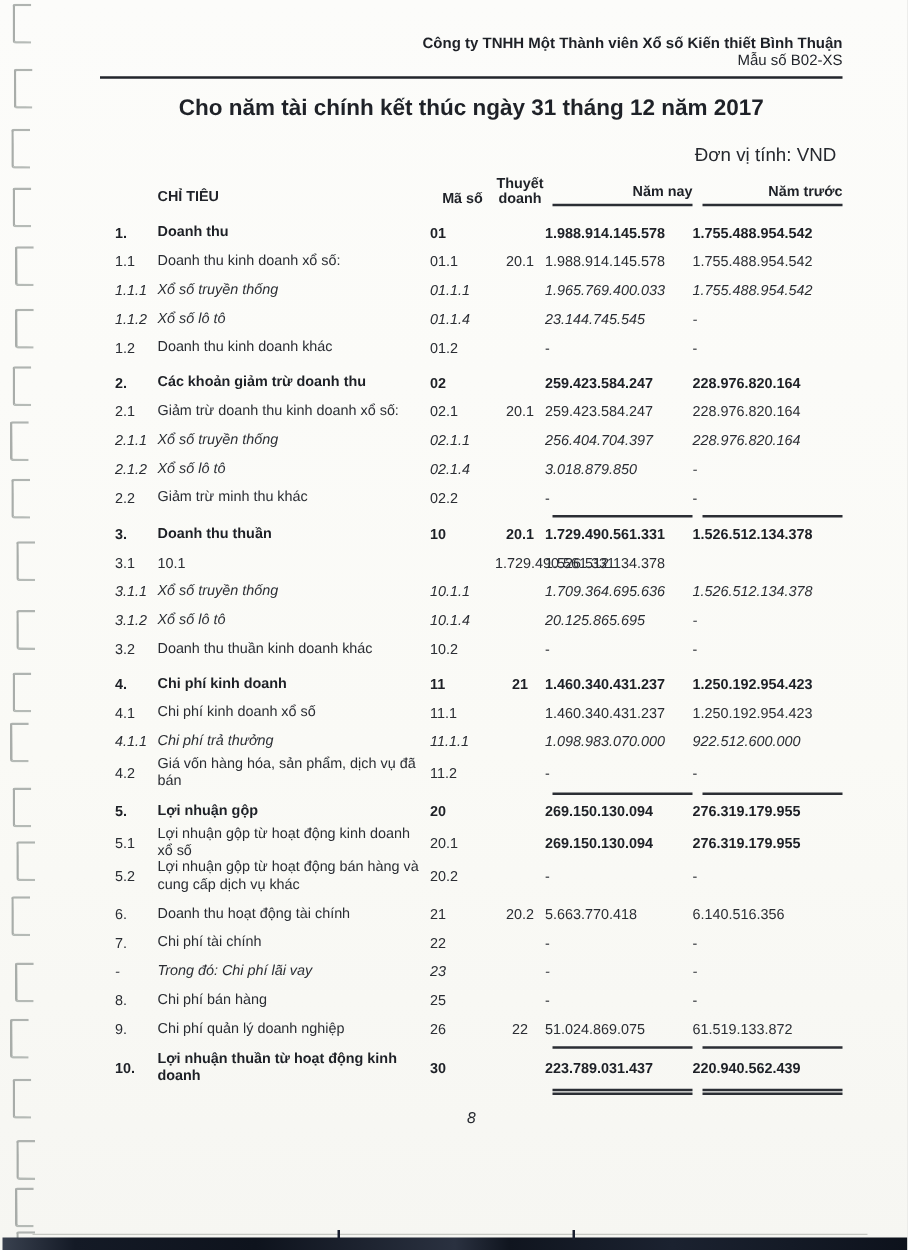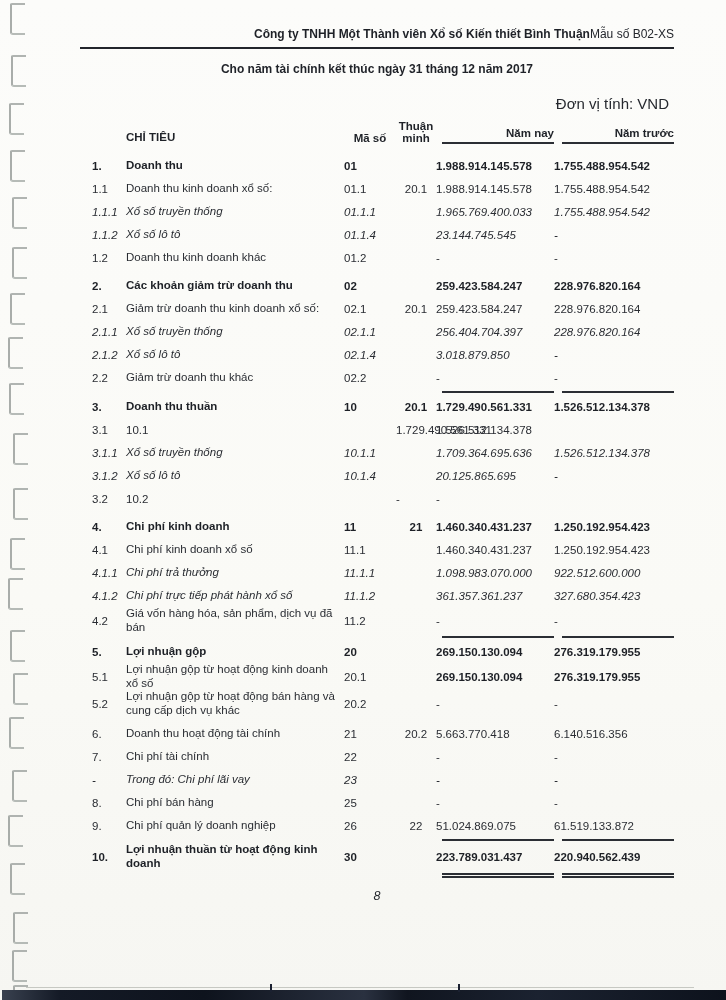--- a/index.html
+++ b/index.html
@@ -22,26 +22,26 @@
     border-radius:2px 0 0 3px;
     opacity:.85;
   }
   .bmark.mid::after {
     content:"";
     position:absolute; left:0; top:11px;
     width:9px; height:2px; background:#a3a8a5;
   }
   
   .page { position:relative; margin-left:80px; width:594px; }
-  .doc-header { display:flex; justify-content:flex-end; align-items:flex-end; padding-top:27px; }
+  .doc-header { display:flex; justify-content:flex-start; align-items:flex-end; padding-top:27px;flex-direction:column; }
   .company { font-size:12px; font-weight:bold; color:#1e2127; padding-left:3px; }
   .form-no { font-size:12px; color:#23262c; }
   .header-rule { margin:6px 0 0 0; border:none; border-top:2px solid #22252b; }
   .title { margin-top:22px; text-align:center; font-size:20px; font-weight:bold; letter-spacing:.4px; color:#1d2026; }
-  .subtitle { margin-top:13px; text-align:center; font-size:12px; font-weight:bold; color:#1f2228; }
+  .subtitle { margin-top:13px; text-align:center; font-size:18px; font-weight:bold; color:#1f2228; }
   .unit { margin-top:19px; text-align:right; font-size:15px; padding-right:5px; color:#26292f; }
 
   
   .grid6 { display:grid; grid-template-columns:46px 218px 52px 40px 118px 120px; }
   .thead { margin-top:8px; align-items:end; font-weight:bold; font-size:11.5px; color:#1f2228; }
   .thead .c-ma, .thead .c-tm { text-align:center; }
   .thead .c-nay, .thead .c-truoc { text-align:right; border-bottom:2px solid #2b2e34; padding-bottom:3px; }
   .thead .c-nay { margin-left:6px; }
   .thead .c-truoc { margin-left:8px; }
   .rows { margin-top:10px; font-size:11.5px; }
@@ -108,21 +108,21 @@
     </div>
     <hr class="header-rule">
 
     <div class="subtitle">Cho năm tài chính kết thúc ngày 31 tháng 12 năm 2017</div>
     <div class="unit">Đơn vị tính: VND</div>
 
     <div class="grid6 thead">
       <div class="c-no"></div>
       <div class="c-label">CHỈ TIÊU</div>
       <div class="c-ma">Mã số</div>
-      <div class="c-tm">Thuận minh</div>
+      <div class="c-tm">Thuyết doanh</div>
       <div class="c-nay">Năm nay</div>
       <div class="c-truoc">Năm trước</div>
     </div>
 
     <div class="rows" id="rows">
         <div class="grid6 row em-bold">
           <div class="c-no">1.</div>
           <div class="c-label">Doanh thu</div>
           <div class="c-ma">01</div>
           <div class="c-tm"></div>
@@ -188,21 +188,21 @@
         <div class="grid6 row em-italic">
           <div class="c-no">2.1.2</div>
           <div class="c-label">Xổ số lô tô</div>
           <div class="c-ma">02.1.4</div>
           <div class="c-tm"></div>
           <div class="c-nay">3.018.879.850</div>
           <div class="c-truoc">-</div>
         </div>
         <div class="grid6 row em-normal">
           <div class="c-no">2.2</div>
-          <div class="c-label">Giảm trừ doanh thu khác</div>
+          <div class="c-label">Giảm trừ minh thu khác</div>
           <div class="c-ma">02.2</div>
           <div class="c-tm"></div>
           <div class="c-nay">-</div>
           <div class="c-truoc">-</div>
         </div>
         <div class="grid6 seprow">
           <div class=""></div>
           <div class=""></div>
           <div class=""></div>
           <div class=""></div>
@@ -235,20 +235,21 @@
         <div class="grid6 row em-italic">
           <div class="c-no">3.1.2</div>
           <div class="c-label">Xổ số lô tô</div>
           <div class="c-ma">10.1.4</div>
           <div class="c-tm"></div>
           <div class="c-nay">20.125.865.695</div>
           <div class="c-truoc">-</div>
         </div>
         <div class="grid6 row em-normal">
           <div class="c-no">3.2</div>
+          <div class="c-label">Doanh thu thuần kinh doanh khác</div>
           <div class="c-ma">10.2</div>
           <div class="c-tm"></div>
           <div class="c-nay">-</div>
           <div class="c-truoc">-</div>
         </div>
         <div class="grid6 row em-bold gap">
           <div class="c-no">4.</div>
           <div class="c-label">Chi phí kinh doanh</div>
           <div class="c-ma">11</div>
           <div class="c-tm">21</div>
@@ -264,28 +265,20 @@
           <div class="c-truoc">1.250.192.954.423</div>
         </div>
         <div class="grid6 row em-italic">
           <div class="c-no">4.1.1</div>
           <div class="c-label">Chi phí trả thưởng</div>
           <div class="c-ma">11.1.1</div>
           <div class="c-tm"></div>
           <div class="c-nay">1.098.983.070.000</div>
           <div class="c-truoc">922.512.600.000</div>
         </div>
-        <div class="grid6 row em-italic">
-          <div class="c-no">4.1.2</div>
-          <div class="c-label">Chi phí trực tiếp phát hành xổ số</div>
-          <div class="c-ma">11.1.2</div>
-          <div class="c-tm"></div>
-          <div class="c-nay">361.357.361.237</div>
-          <div class="c-truoc">327.680.354.423</div>
-        </div>
         <div class="grid6 row em-normal">
           <div class="c-no">4.2</div>
           <div class="c-label">Giá vốn hàng hóa, sản phẩm, dịch vụ đã bán</div>
           <div class="c-ma">11.2</div>
           <div class="c-tm"></div>
           <div class="c-nay">-</div>
           <div class="c-truoc">-</div>
         </div>
         <div class="grid6 seprow">
           <div class=""></div>

